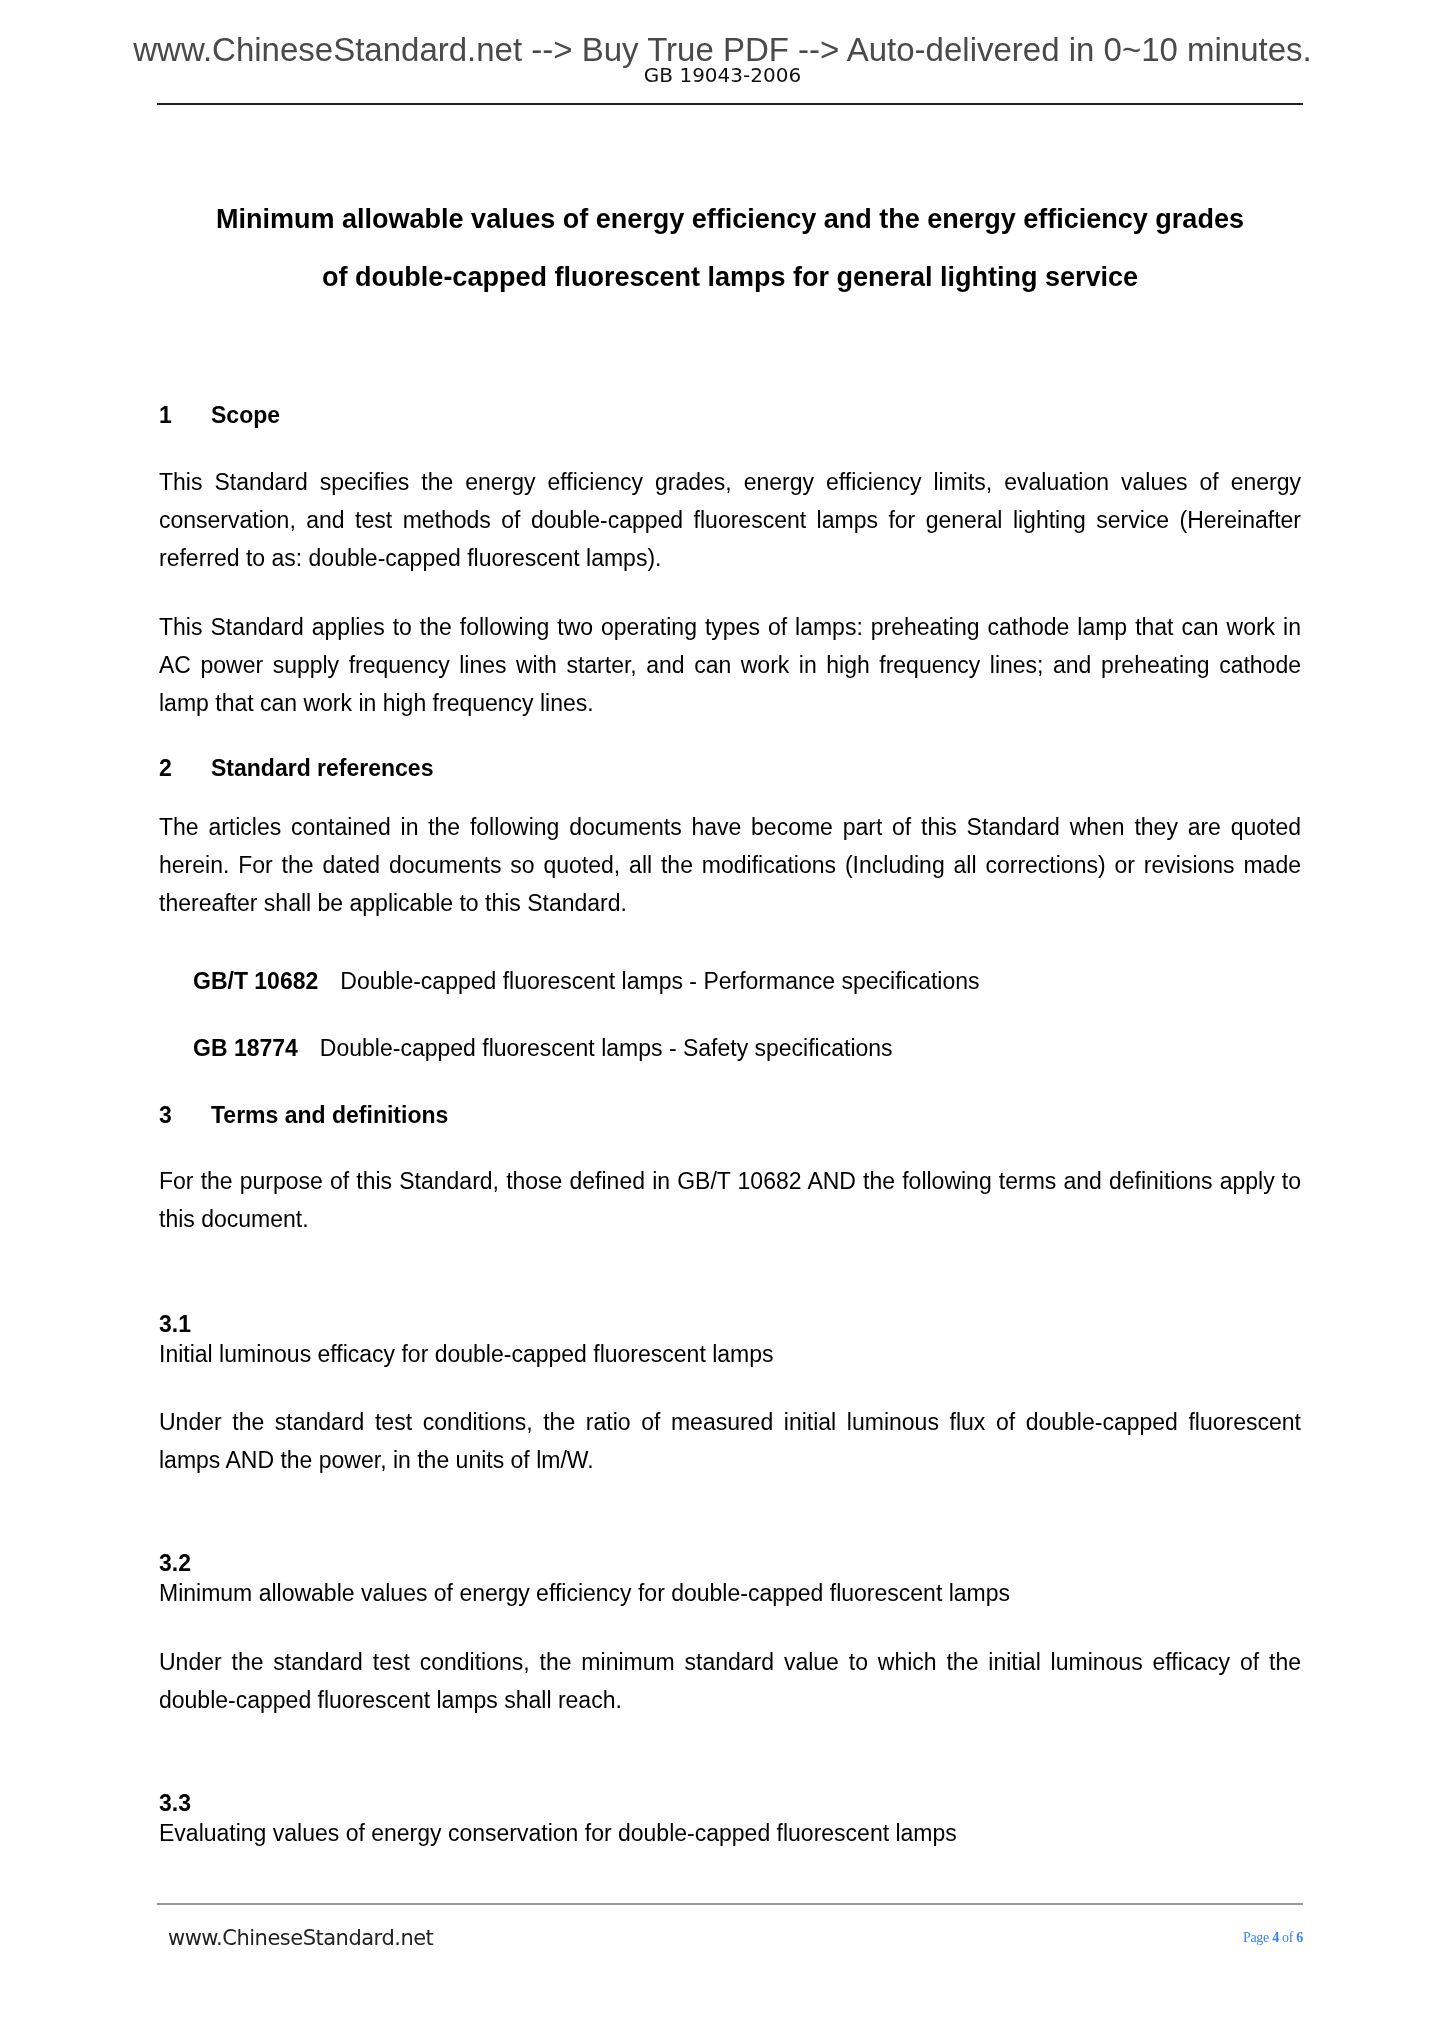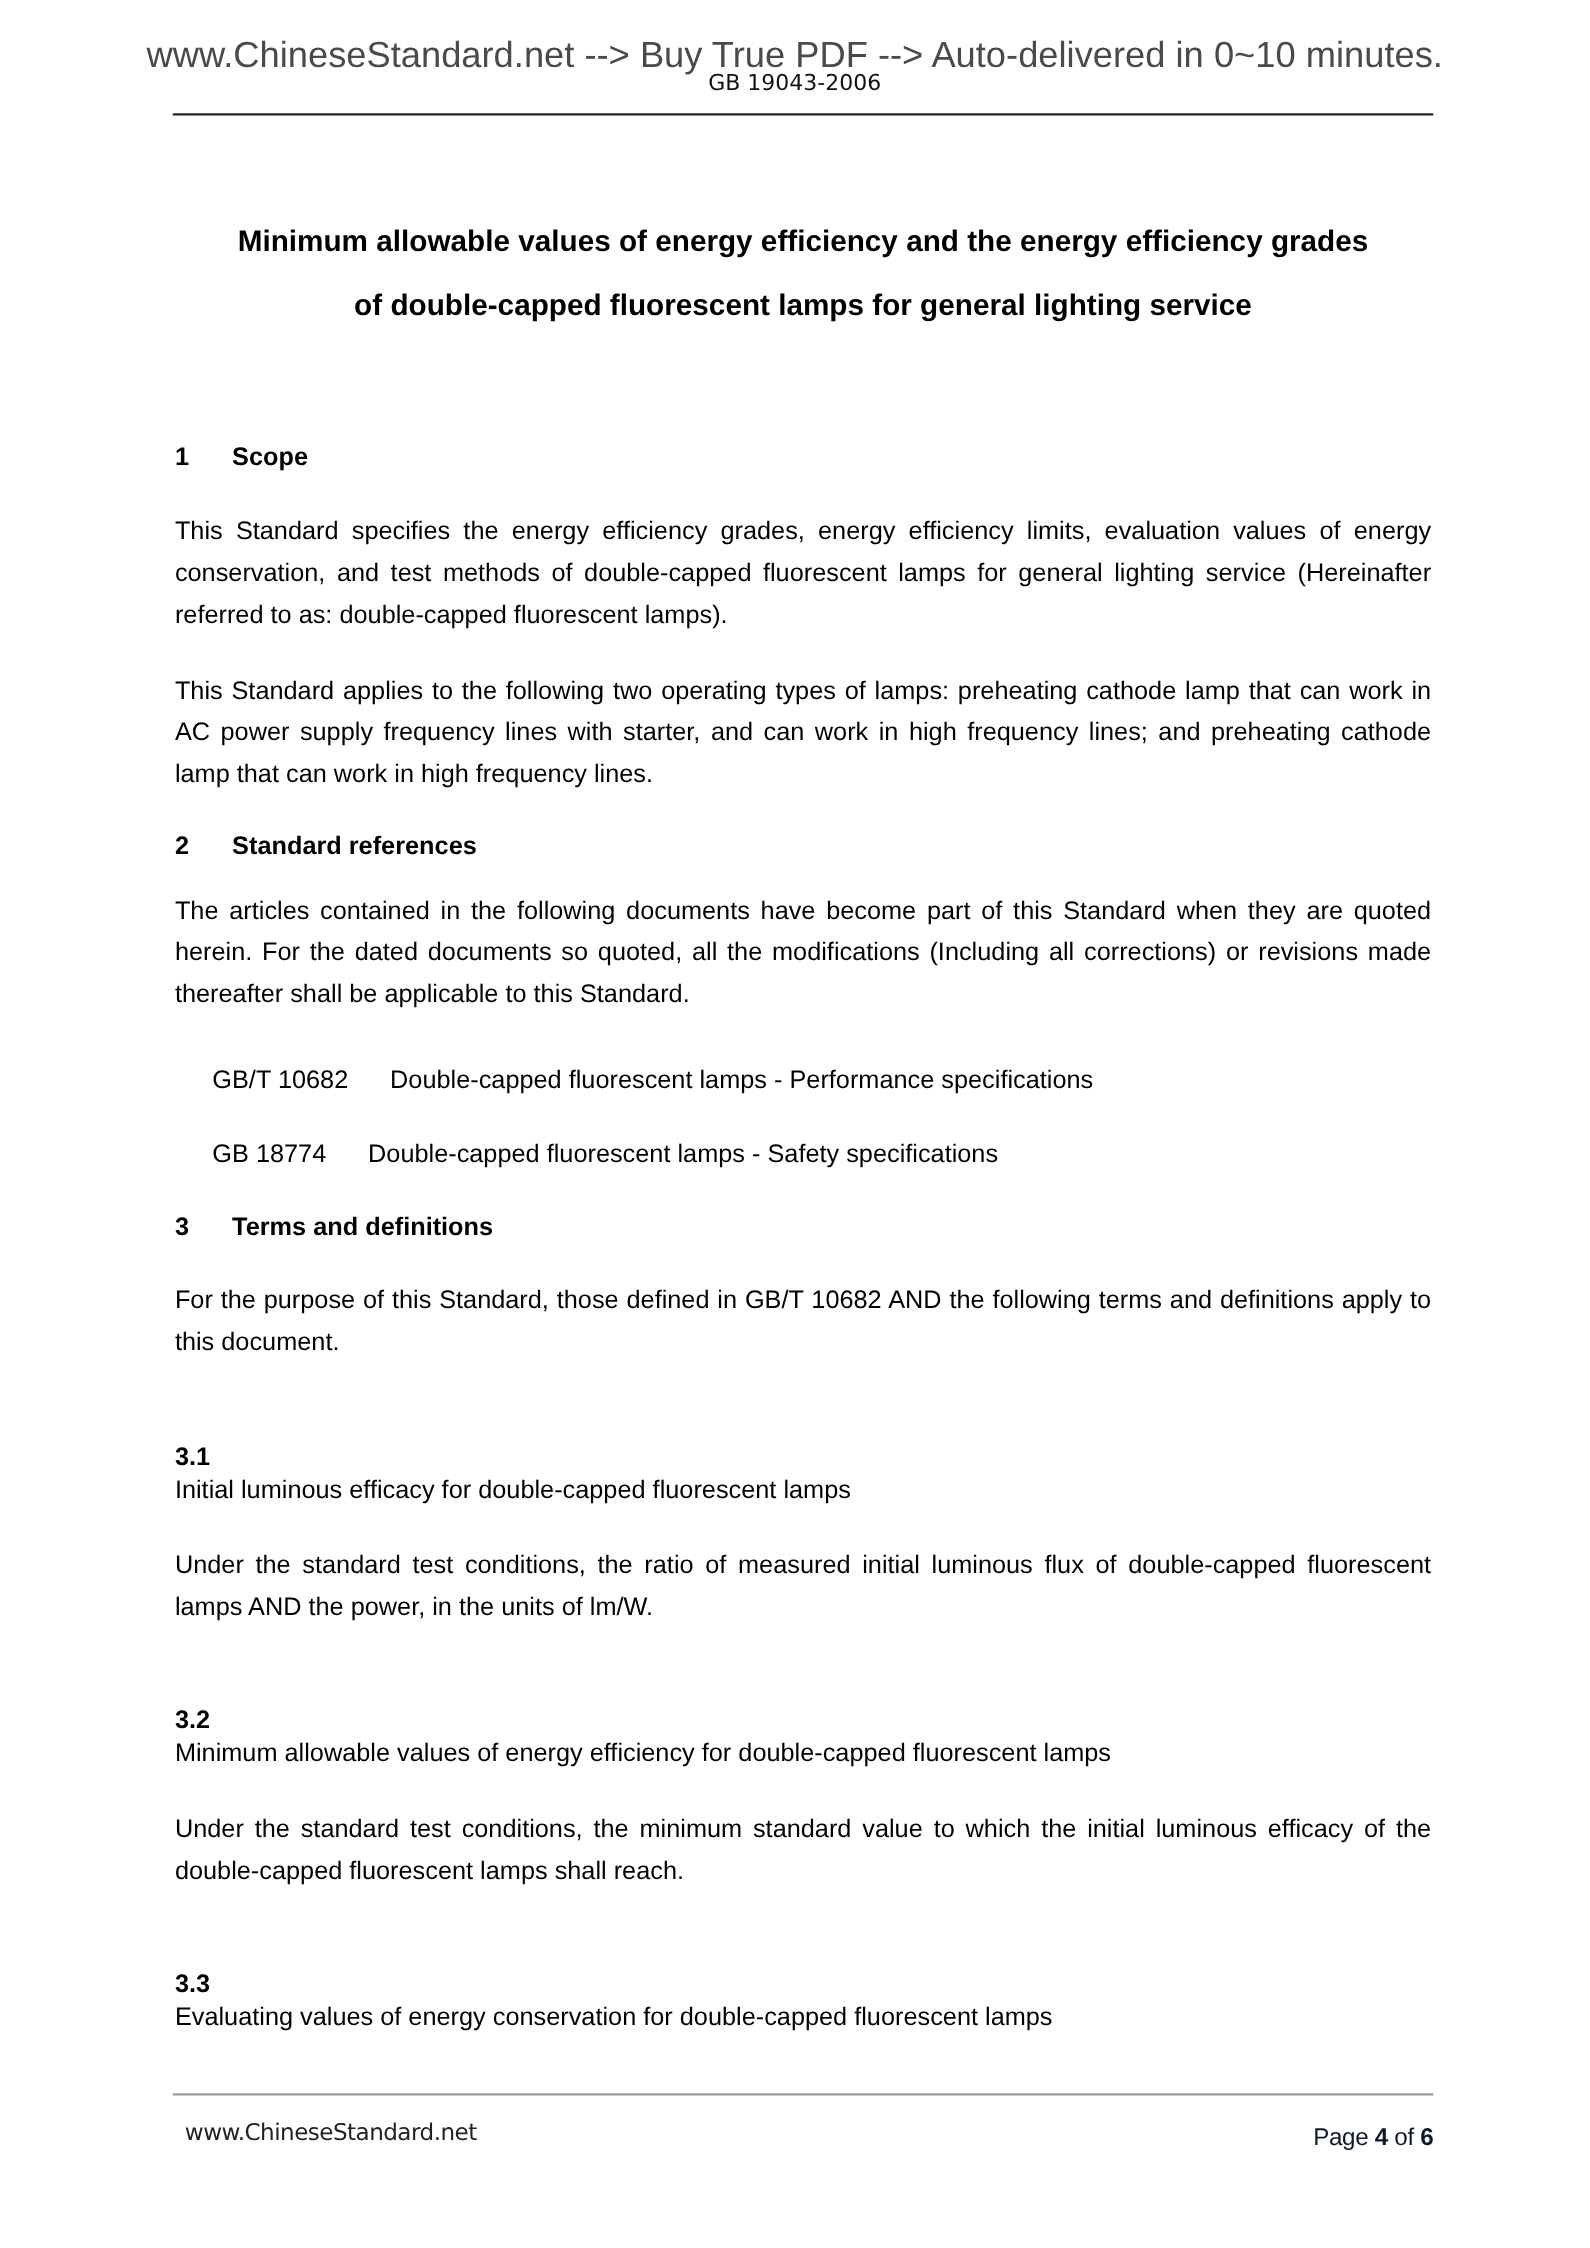--- a/index.html
+++ b/index.html
@@ -47,21 +47,21 @@
     .sec-head .num { display: inline-block; width: 52px; }
     .para {
       position: absolute; left: 159px; width: 1142px;
       font-size: 23px; line-height: 38px; text-align: justify;
       text-align-last: left;
     }
     .ref {
       position: absolute; left: 193px;
       font-size: 23px; line-height: 30px; white-space: nowrap;
     }
-    .ref .code { display: inline-block; margin-right: 38px; }
+    .ref .code { display: inline-block; margin-right: 22px; font-weight: bold; }
     .clause-no {
       position: absolute; left: 159px;
       font-weight: bold; font-size: 23px; line-height: 30px; margin-top: 37px;
     }
     .term {
       position: absolute; left: 159px;
       font-weight: normal; font-size: 23px; line-height: 30px; white-space: nowrap; text-align: center;
     }
 
     
@@ -70,21 +70,21 @@
       border-top: 2px solid #999;
     }
     .ftr-link {
       position: absolute; left: 168px; top: 1926px;
       font-family: "DejaVu Sans", sans-serif; font-size: 21px; color: #222;
       text-underline-offset: 4px;
       letter-spacing: -0.5px;
     }
     .ftr-page {
       position: absolute; right: 142px; top: 1930px;
-      font-family: Liberation Sans, sans-serif; font-size: 22px; color: #0f172a;
+      font-family: Liberation Serif, serif; font-size: 14px; color: #3b82f6;
       letter-spacing: -0.3px;
     }
     .ftr-page b { font-weight: bold; }
   </style>
 </head>
 <body>
 
 <div class="page">
 
   <div class="hdr-banner">www.ChineseStandard.net --&gt; Buy True PDF --&gt; Auto-delivered in 0~10 minutes.</div>

